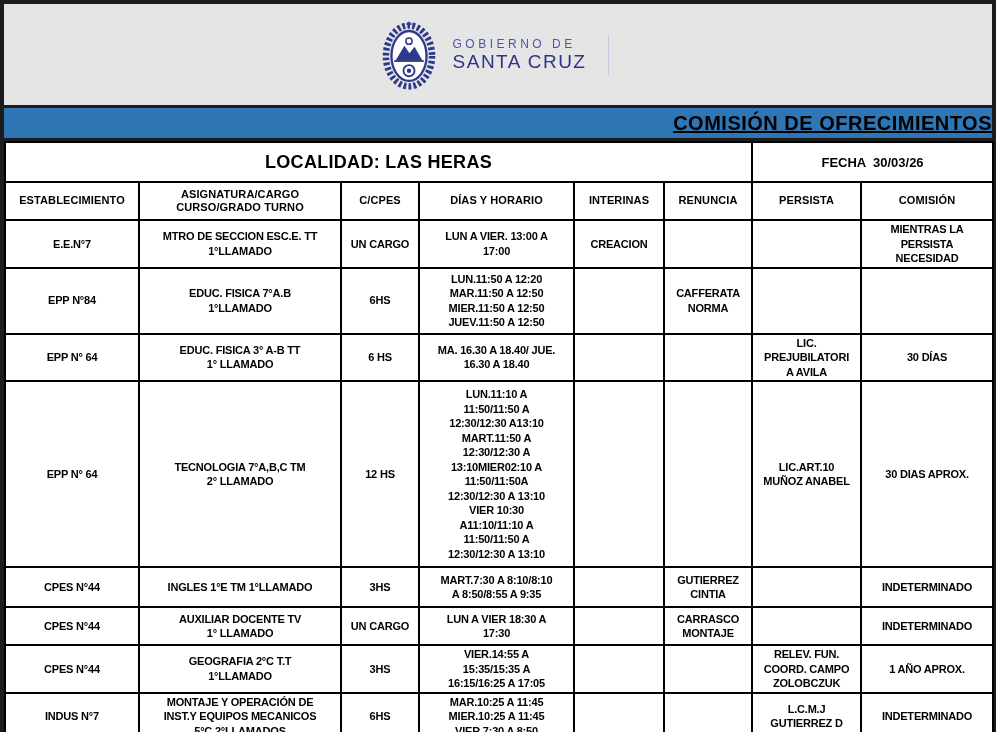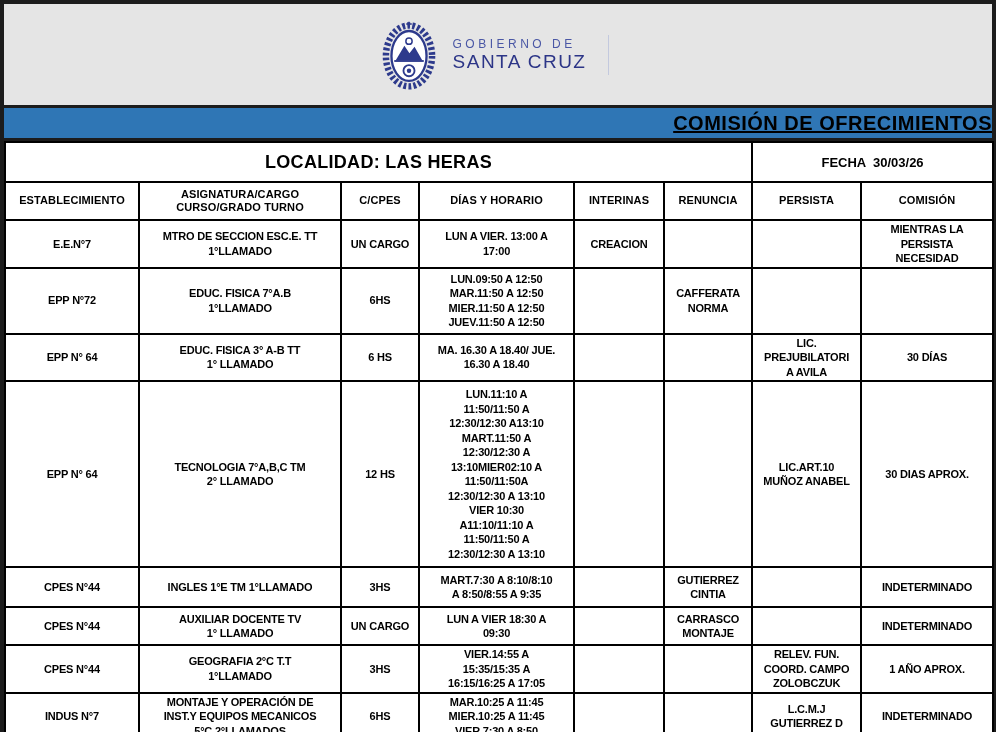--- a/index.html
+++ b/index.html
@@ -155,25 +155,25 @@
             <td>LUN A VIER. 13:00 A
 17:00</td>
             <td>CREACION</td>
             <td></td>
             <td></td>
             <td>MIENTRAS LA
 PERSISTA
 NECESIDAD</td>
           </tr>
           <tr>
-            <td>EPP N°72</td>
+            <td>EPP N°84</td>
             <td>EDUC. FISICA 7°A.B
 1°LLAMADO</td>
             <td>6HS</td>
-            <td>LUN.09:50 A 12:50
+            <td>LUN.11:50 A 12:20
 MAR.11:50 A 12:50
 MIER.11:50 A 12:50
 JUEV.11:50 A 12:50</td>
             <td></td>
             <td>CAFFERATA
 NORMA</td>
             <td></td>
             <td></td>
           </tr>
           <tr>
@@ -224,21 +224,21 @@
 CINTIA</td>
             <td></td>
             <td>INDETERMINADO</td>
           </tr>
           <tr>
             <td>CPES N°44</td>
             <td>AUXILIAR DOCENTE TV
 1° LLAMADO</td>
             <td>UN CARGO</td>
             <td>LUN A VIER 18:30 A
-09:30</td>
+17:30</td>
             <td></td>
             <td>CARRASCO
 MONTAJE</td>
             <td></td>
             <td>INDETERMINADO</td>
           </tr>
           <tr>
             <td>CPES N°44</td>
             <td>GEOGRAFIA 2°C  T.T
 1°LLAMADO</td>

